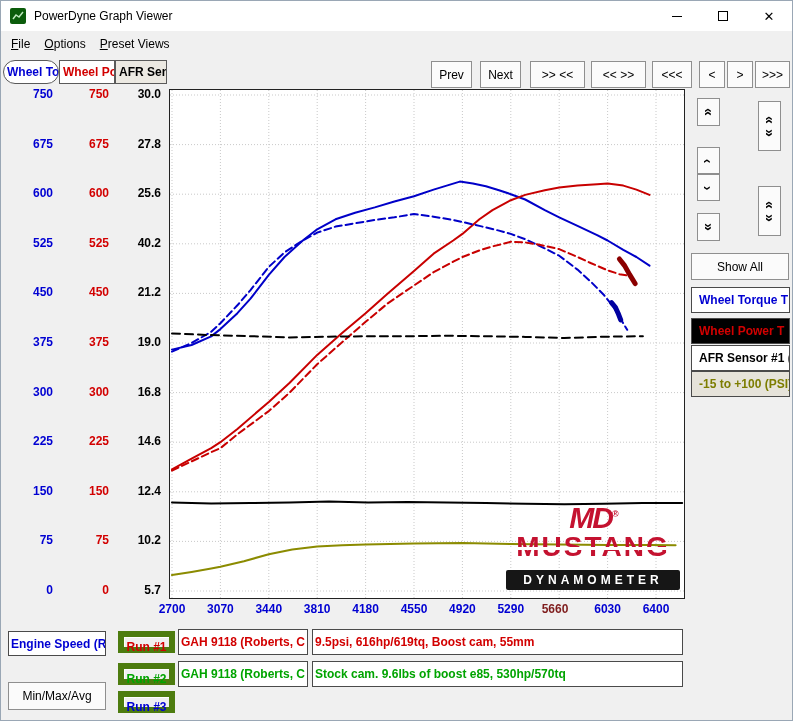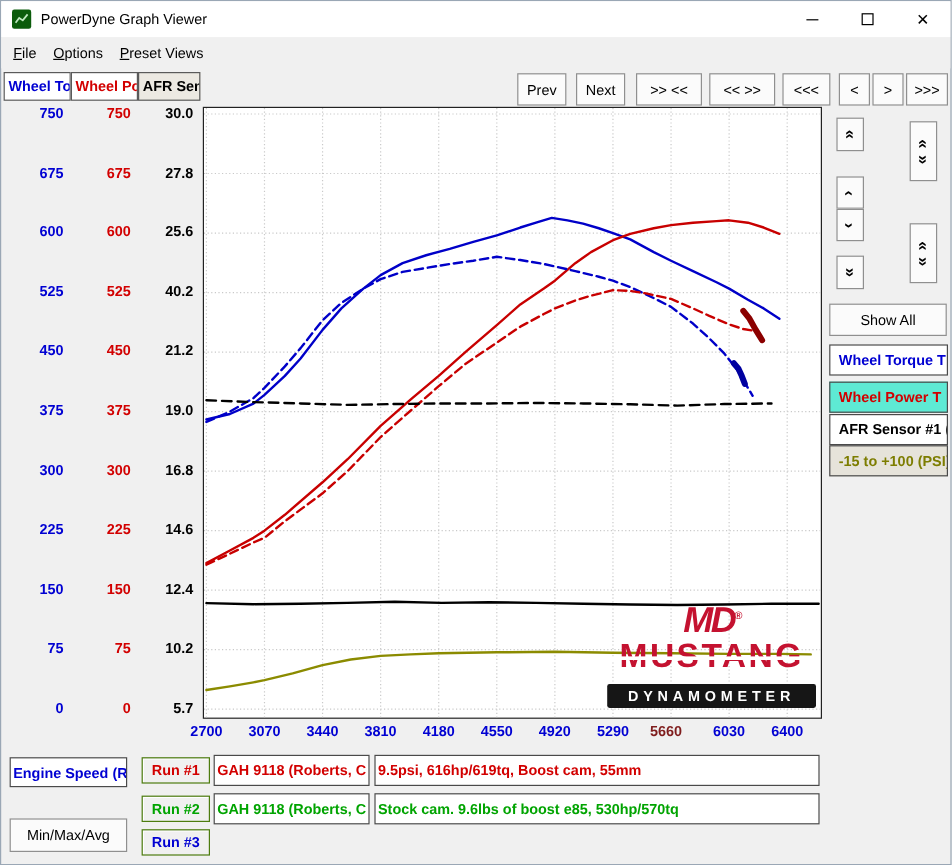--- a/index.html
+++ b/index.html
@@ -41,21 +41,21 @@
   .wm-mustang{position:relative;font-size:28px;line-height:30px;font-weight:bold;color:#c41230;letter-spacing:2px}
   .wm-mustang::after{content:"";position:absolute;left:-2px;right:-2px;top:15px;height:3px;background:#fff}
   .wm-dyno{margin-top:8px;background:#161616;color:#fff;font-size:12px;font-weight:bold;letter-spacing:4px;padding:3px 0;border-radius:2px}
   
   #x-axis{position:absolute;top:601px;left:0;right:0;height:16px}
   #x-axis span{position:absolute;width:48px;text-align:center;font-size:12px;font-weight:bold}
   
   .legend-item{position:absolute;left:690px;width:99px;height:26px;border:1px solid #4a4a4a;background:#fff;font-size:12px;font-weight:bold;line-height:24px;padding-left:7px;white-space:nowrap;overflow:hidden}
   
   .field{position:absolute;border:1px solid #4a4a4a;background:#fff;font-size:12px;font-weight:bold;line-height:24px;padding-left:2px;white-space:nowrap;overflow:hidden;height:26px}
-  .runlabel{position:absolute;left:117px;width:57px;height:22px;background:#f0f0f0;border:1px solid #4d7c0f;box-shadow:inset 1px 1px 0 #ffffff;font-size:12px;font-weight:bold;text-align:center;line-height:20px}
+  .runlabel{position:absolute;left:117px;width:57px;height:22px;background:#f0f0f0;border:6px solid #4d7c0f;box-shadow:inset 1px 1px 0 #ffffff;font-size:12px;font-weight:bold;text-align:center;line-height:20px}
 </style>
 </head>
 <body>
 
 <div class="window">
 
   <div class="titlebar">
     <span class="app-icon">
       <svg width="12" height="12" viewBox="0 0 12 12">
           <polyline points="1,9 4,5 7,7 11,2" fill="none" stroke="#bfe8bf" stroke-width="1.5"></polyline>
@@ -74,21 +74,21 @@
         </button>
     </span>
   </div>
 
   <div class="menubar">
     <span class="menu-item">File</span>
     <span class="menu-item">Options</span>
     <span class="menu-item">Preset Views</span>
   </div>
 
-  <div class="tab" style="left: 2px; color: rgb(0, 0, 210); background-color: rgb(255, 255, 255);">Wheel To</div>
+  <div class="tab" style="left: 2px; color: rgb(0, 0, 210); background-color: rgb(255, 255, 255); border-radius: 12px;">Wheel To</div>
   <div class="tab" style="left: 58px; color: rgb(210, 0, 0); background-color: rgb(255, 255, 255);">Wheel Po</div>
   <div class="tab" style="left: 114px; width: 52px; color: rgb(0, 0, 0); background-color: rgb(236, 233, 226);">AFR Sens</div>
 
   <button class="btn toolbar-btn" style="left:430px;width:41px">Prev</button>
   <button class="btn toolbar-btn" style="left:479px;width:41px">Next</button>
   <button class="btn toolbar-btn" style="left:529px;width:55px">&gt;&gt; &lt;&lt;</button>
   <button class="btn toolbar-btn" style="left:590px;width:55px">&lt;&lt; &gt;&gt;</button>
   <button class="btn toolbar-btn" style="left:651px;width:40px">&lt;&lt;&lt;</button>
   <button class="btn toolbar-btn" style="left:698px;width:26px">&lt;</button>
   <button class="btn toolbar-btn" style="left:726px;width:26px">&gt;</button>
@@ -206,21 +206,21 @@
       <span class="rot">«</span>
       <span class="rot">»</span>
     </button>
   <button class="btn" style="left:696px;top:212px;width:23px;height:28px">
       <span class="rot">»</span>
     </button>
 
   <button class="btn" style="left:690px;top:252px;width:98px;height:27px">Show All</button>
 
   <div class="legend-item" style="top: 286px; color: rgb(0, 0, 210); background-color: rgb(255, 255, 255);">Wheel Torque T</div>
-  <div class="legend-item" style="top: 317px; color: rgb(210, 0, 0); background-color: #5eead4;">Wheel Power T</div>
+  <div class="legend-item" style="top: 317px; color: rgb(210, 0, 0); background-color: #000000;">Wheel Power T</div>
   <div class="legend-item" style="top: 344px; color: rgb(0, 0, 0); background-color: rgb(255, 255, 255);">AFR Sensor #1 (</div>
   <div class="legend-item" style="top: 370px; color: rgb(125, 125, 0); background-color: rgb(230, 227, 218);">-15 to +100 (PSI)</div>
 
   <div class="field" style="left: 7px; top: 630px; width: 98px; height: 25px; color: rgb(0, 0, 210);">Engine Speed (R</div>
 
   <div class="runlabel" style="top: 630px; color: rgb(210, 0, 0);">Run #1</div>
   <div class="field" style="left: 177px; top: 628px; width: 130px; color: rgb(210, 0, 0);">GAH 9118 (Roberts, C</div>
   <div class="field" style="left: 311px; top: 628px; width: 371px; color: rgb(210, 0, 0);">9.5psi, 616hp/619tq, Boost cam, 55mm</div>
 
   <div class="runlabel" style="top: 662px; color: rgb(0, 164, 0);">Run #2</div>

